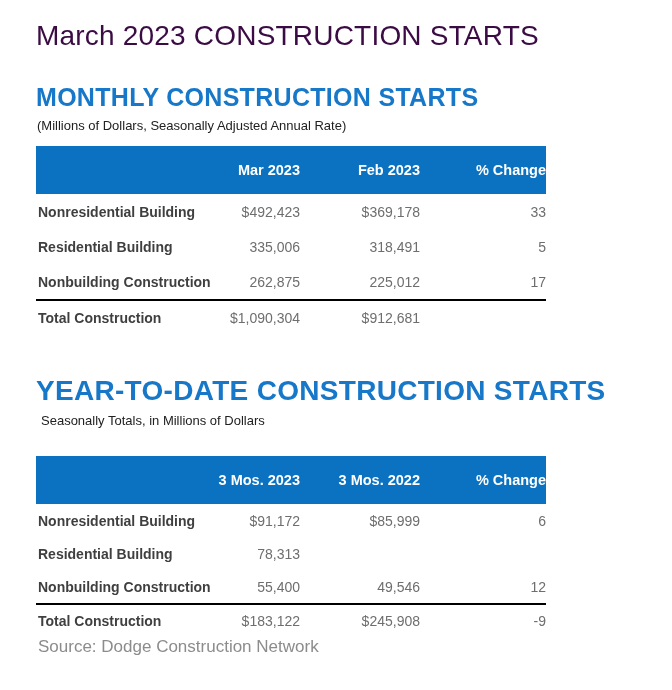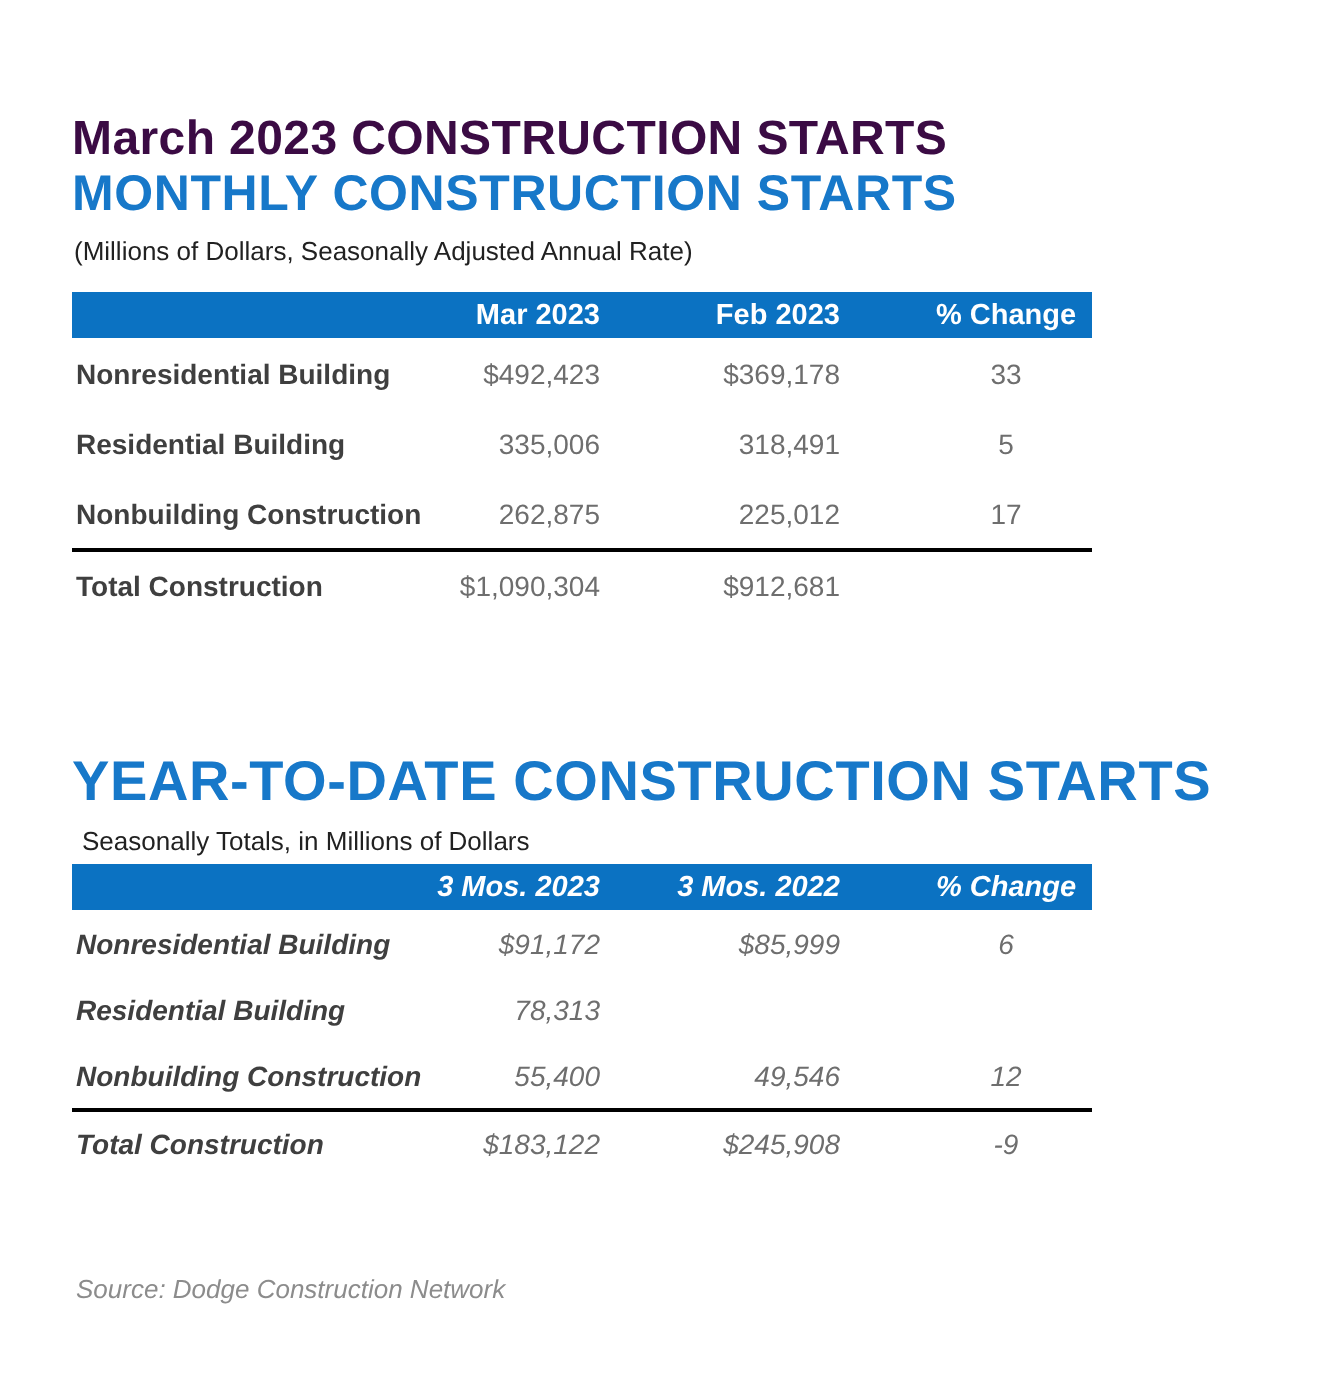--- a/index.html
+++ b/index.html
@@ -6,69 +6,69 @@
   html, body { margin: 0; padding: 0; background: #ffffff; }
   body {
     width: 672px; height: 690px;
     font-family: "Liberation Sans", sans-serif;
     -webkit-font-smoothing: antialiased;
   }
   .page { position: relative; width: 672px; height: 690px; overflow: hidden; background: #fff; }
 
   .report-title {
     position: absolute; left: 36px; top: 20px;
-    font-size: 24px; font-weight: bold;
+    font-size: 28px; font-weight: normal;
     color: var(--title-color, #3b0b44);
-    letter-spacing: 0.2px; white-space: nowrap; margin-top: 36px;
+    letter-spacing: 0.2px; white-space: nowrap;
   }
 
   .section-heading {
     position: absolute; left: 36px;
     font-weight: bold; color: var(--heading-color, #1778c9);
     white-space: nowrap; letter-spacing: 0.3px;
   }
   .heading-monthly { top: 83px; font-size: 25px; }
   .heading-ytd { top: 375px; font-size: 28px; }
 
   .section-subtitle {
     position: absolute; font-size: 13px;
     color: var(--subtitle-color, #212121); white-space: nowrap;
   }
   .subtitle-monthly { left: 37px; top: 118px; }
   .subtitle-ytd { left: 41px; top: 413px; }
 
   .data-table { position: absolute; left: 36px; width: 510px; }
   .table-monthly { top: 146px; }
-  .table-ytd { top: 432px; font-style: italic; }
+  .table-ytd { top: 456px; }
 
   .thead {
-    display: flex; align-items: center; height: 23px;
+    display: flex; align-items: center; height: 48px;
     background: var(--header-bar-color, #0b72c2);
     color: var(--header-text-color, #ffffff);
     font-weight: bold; font-size: 14.5px;
   }
   .trow {
     display: flex; align-items: center; height: 35px;
     font-size: 14px;
   }
   .table-ytd .trow { height: 33px; }
   .total-row { border-top: 2px solid var(--rule-color, #000000); }
 
   .c { white-space: nowrap; }
   .c-label { width: 180px; padding-left: 2px; text-align: left; }
   .c-v1 { width: 84px; text-align: right; }
   .c-v2 { width: 120px; text-align: right; }
-  .c-pct { width: 126px; text-align: center; padding-left: 40px; }
+  .c-pct { width: 126px; text-align: right; padding-left: 40px; }
 
   .trow .c-label { font-weight: bold; color: var(--label-color, #3f3f3f); }
   .trow .c-v1, .trow .c-v2, .trow .c-pct { color: var(--value-color, #6e6e6e); }
 
   .source-note {
     position: absolute; left: 38px; top: 637px;
-    font-size: 13px; font-style: italic;
+    font-size: 17px; 
     color: var(--source-color, #8c8c8c); white-space: nowrap;
   }
 </style>
 </head>
 <body>
 
 <div class="page">
 
   <div class="report-title">March 2023 CONSTRUCTION STARTS</div>
 

